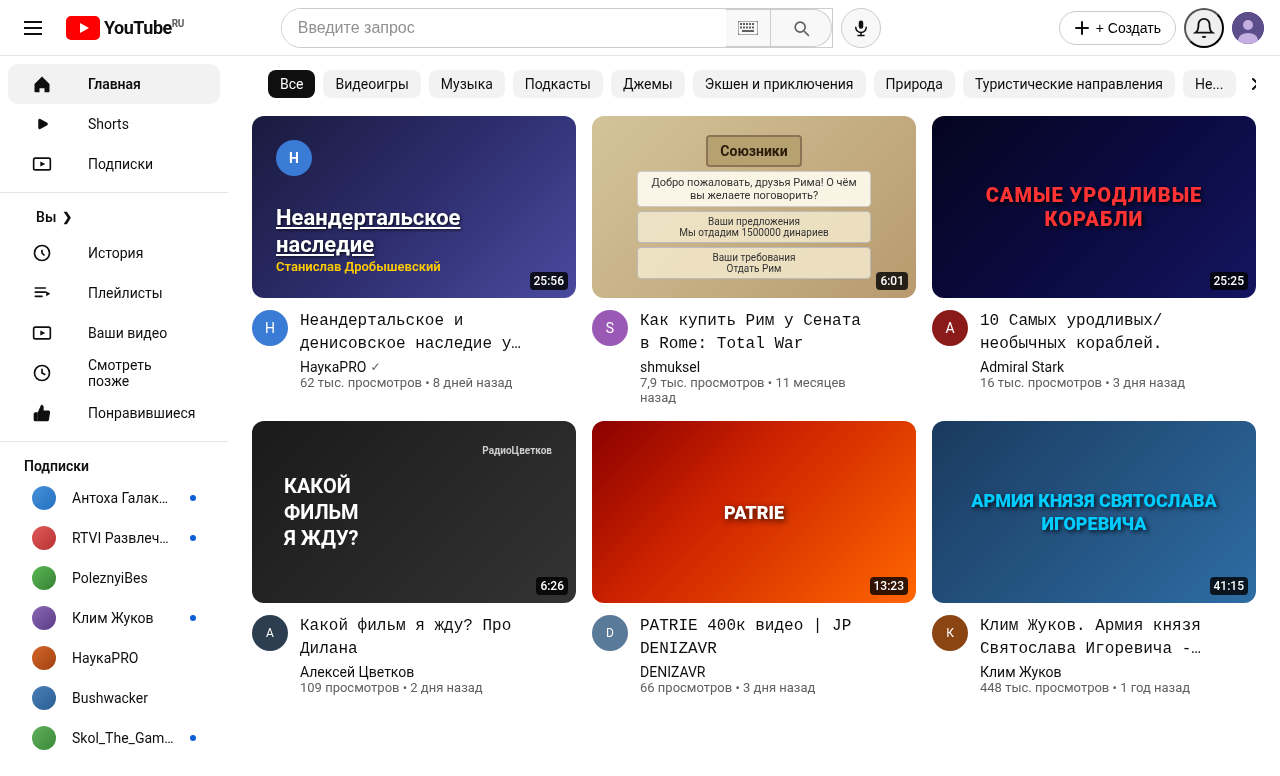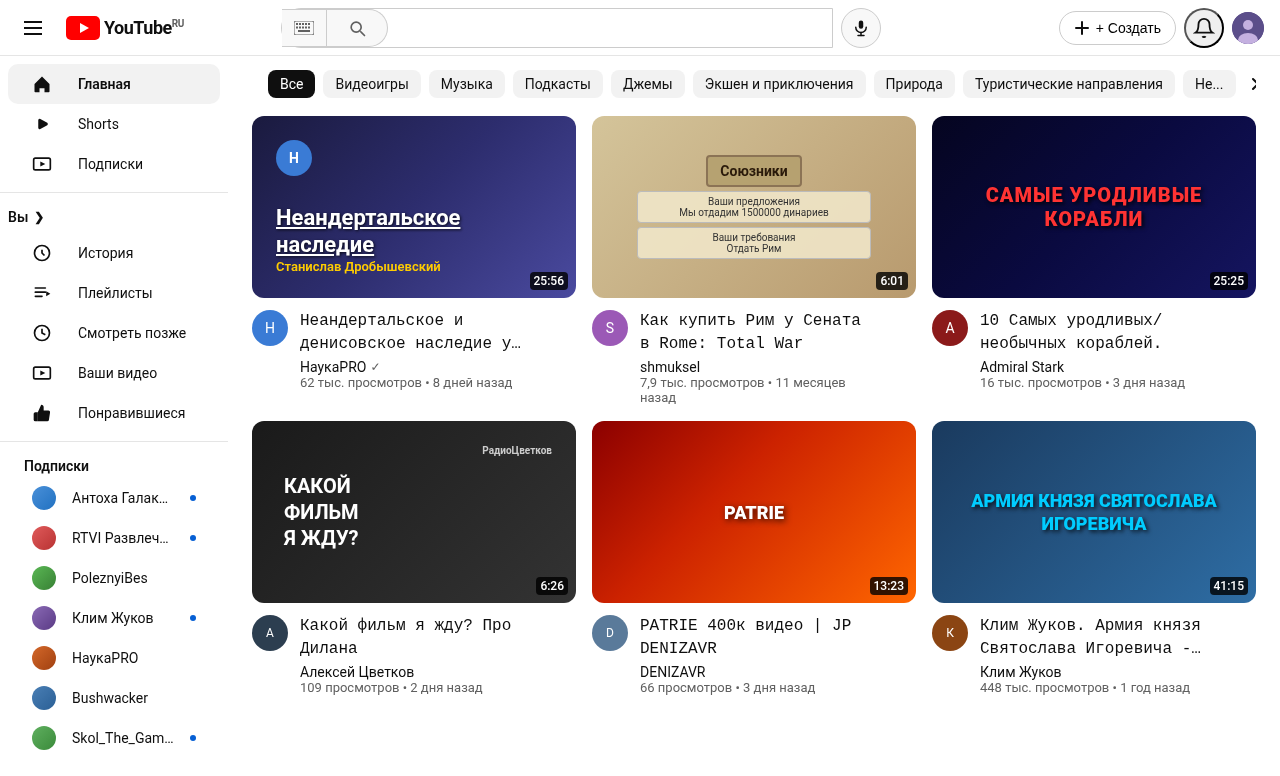--- a/index.html
+++ b/index.html
@@ -28,25 +28,25 @@
     .keyboard-btn { border: 1px solid #ccc; border-left: none; background: #f8f8f8; padding: 8px 12px; cursor: pointer; display: flex; align-items: center; }
     .search-btn { background: #f8f8f8; border: 1px solid #ccc; border-left: none; border-radius: 0 40px 40px 0; padding: 8px 20px; cursor: pointer; display: flex; align-items: center; }
     .mic-btn { background: #f8f8f8; border: 1px solid #ccc; border-radius: 50%; width: 40px; height: 40px; display: flex; align-items: center; justify-content: center; cursor: pointer; }
 
     .header-right { display: flex; align-items: center; gap: 8px; margin-left: auto; }
     .create-btn { display: flex; align-items: center; gap: 6px; padding: 8px 14px; border: 1px solid #ccc; border-radius: 20px; cursor: pointer; background: #fff; font-size: 14px; font-weight: 500; }
     .bell-btn { width: 40px; height: 40px; display: flex; align-items: center; justify-content: center; cursor: pointer; border-radius: 50%; }
     .avatar { width: 32px; height: 32px; border-radius: 50%; background: #5b4e8a; display: flex; align-items: center; justify-content: center; color: #fff; font-size: 14px; font-weight: 500; cursor: pointer; overflow: hidden; }
 
     
-    .sidebar-item { display: flex; align-items: center; gap: 22px; padding: 0 24px; height: 40px; cursor: pointer; border-radius: 10px; margin: 0 8px; }
+    .sidebar-item { display: flex; align-items: center; gap: 32px; padding: 0 24px; height: 40px; cursor: pointer; border-radius: 10px; margin: 0 8px; }
     .sidebar-item.active { background: #f2f2f2; font-weight: 600; }
     .sidebar-item .icon { font-size: 18px; width: 24px; text-align: center; }
     .sidebar-item .label { font-size: 14px; }
-    .sidebar-section { padding: 8px 8px; font-size: 14px; font-weight: 600; margin-top: 8px; display: flex; align-items: center; gap: 6px; cursor: pointer; }
+    .sidebar-section { padding: 8px 36px; font-size: 14px; font-weight: 600; margin-top: 8px; display: flex; align-items: center; gap: 6px; cursor: pointer; }
     .sidebar-divider { height: 1px; background: #e5e5e5; margin: 8px 0; }
     .sidebar-section-title { padding: 8px 24px 4px; font-size: 14px; font-weight: 600; color: #0f0f0f; }
 
     .subscription-item { display: flex; align-items: center; gap: 16px; padding: 0 24px; height: 40px; cursor: pointer; border-radius: 10px; margin: 0 8px; }
     .sub-avatar { width: 24px; height: 24px; border-radius: 50%; background: #aaa; flex-shrink: 0; }
     .sub-dot { width: 6px; height: 6px; border-radius: 50%; background: #065fd4; margin-left: auto; flex-shrink: 0; }
     .sub-name { font-size: 14px; flex: 1; white-space: nowrap; overflow: hidden; text-overflow: ellipsis; }
 
     
     .filter-bar { display: flex; align-items: center; gap: 8px; padding: 12px 0 16px; overflow-x: hidden; position: sticky; top: 0; background: #fff; z-index: 5; }
@@ -108,20 +108,21 @@
           <polygon points="14,7 14,17 23,12" fill="white"></polygon>
         </svg>
         <span class="logo-text">
           <span>YouTube</span><sup class="logo-ru">RU</sup>
         </span>
       </a>
     </div>
 
     <div class="header-center">
       <div class="search-bar">
+        <input class="search-input" type="text" placeholder="Введите запрос" style="">
         <button class="keyboard-btn">
           <svg width="20" height="14" viewBox="0 0 20 14" fill="#606060">
             <rect x="0" y="0" width="20" height="14" rx="2" fill="none" stroke="#606060" stroke-width="1"></rect>
             <rect x="2" y="2" width="2" height="2" fill="#606060"></rect>
             <rect x="5" y="2" width="2" height="2" fill="#606060"></rect>
             <rect x="8" y="2" width="2" height="2" fill="#606060"></rect>
             <rect x="11" y="2" width="2" height="2" fill="#606060"></rect>
             <rect x="14" y="2" width="2" height="2" fill="#606060"></rect>
             <rect x="2" y="5.5" width="2" height="2" fill="#606060"></rect>
             <rect x="5" y="5.5" width="2" height="2" fill="#606060"></rect>
@@ -224,34 +225,34 @@
               <rect x="3" y="10" width="14" height="2" rx="1"></rect>
               <rect x="3" y="15" width="10" height="2" rx="1"></rect>
               <polygon points="17,10 22,13 17,16" fill="#0f0f0f"></polygon>
             </svg>
         </span>
         <span class="label">Плейлисты</span>
       </div>
       <div class="sidebar-item">
         <span class="icon">
           <svg width="20" height="20" viewBox="0 0 24 24" fill="none" stroke="#0f0f0f" stroke-width="2">
+              <rect x="2" y="5" width="20" height="14" rx="2"></rect>
+              <polygon points="10,9 10,15 16,12" fill="#0f0f0f" stroke="none"></polygon>
+            </svg>
+        </span>
+        <span class="label">Ваши видео</span>
+      </div>
+      <div class="sidebar-item">
+        <span class="icon">
+          <svg width="20" height="20" viewBox="0 0 24 24" fill="none" stroke="#0f0f0f" stroke-width="2">
               <circle cx="12" cy="12" r="9"></circle>
               <path d="M12 7v5l4 2"></path>
             </svg>
         </span>
         <span class="label">Смотреть позже</span>
-      </div>
-      <div class="sidebar-item">
-        <span class="icon">
-          <svg width="20" height="20" viewBox="0 0 24 24" fill="none" stroke="#0f0f0f" stroke-width="2">
-              <rect x="2" y="5" width="20" height="14" rx="2"></rect>
-              <polygon points="10,9 10,15 16,12" fill="#0f0f0f" stroke="none"></polygon>
-            </svg>
-        </span>
-        <span class="label">Ваши видео</span>
       </div>
       <div class="sidebar-item">
         <span class="icon">
           <svg width="20" height="20" viewBox="0 0 24 24" fill="#0f0f0f">
               <path d="M14 9V5a3 3 0 0 0-3-3l-4 9v11h11.28a2 2 0 0 0 2-1.7l1.38-9a2 2 0 0 0-2-2.3H14z"></path>
               <path d="M7 22H4a2 2 0 0 1-2-2v-7a2 2 0 0 1 2-2h3" fill="#0f0f0f"></path>
             </svg>
         </span>
         <span class="label">Понравившиеся</span>
       </div>
@@ -341,20 +342,21 @@
             </div>
             <div class="video-menu">⋮</div>
           </div>
         </div>
 
         <div class="video-card">
           <div class="video-thumbnail thumb-2" style="background: linear-gradient(135deg, #d4c49a 0%, #b89a6e 100%);">
             <div class="thumb-text">
               <div style="width:100%;height:100%;display:flex;flex-direction:column;align-items:center;justify-content:center;gap:4px;">
                 <div style="background:rgba(180,160,110,0.9);border:2px solid #8b7355;border-radius:4px;padding:6px 12px;color:#2a1a0a;font-size:14px;font-weight:700;text-align:center;">Союзники</div>
+                <div style="background:rgba(255,252,240,0.9);border:1px solid #ccc;border-radius:4px;padding:4px 8px;color:#333;font-size:11px;text-align:center;width:80%;">Добро пожаловать, друзья Рима! О чём вы желаете поговорить?</div>
                 <div style="background:rgba(240,230,200,0.9);border:1px solid #bbb;border-radius:4px;padding:4px 8px;color:#333;font-size:10px;text-align:center;width:80%;">Ваши предложения<br>Мы отдадим 1500000 динариев</div>
                 <div style="background:rgba(240,230,200,0.9);border:1px solid #bbb;border-radius:4px;padding:4px 8px;color:#333;font-size:10px;text-align:center;width:80%;">Ваши требования<br>Отдать Рим</div>
               </div>
             </div>
             <span class="video-duration">6:01</span>
           </div>
           <div class="video-info">
             <div class="channel-avatar ch-av-2" style="background:#9b59b6;">S</div>
             <div class="video-details">
               <div class="video-title">Как купить Рим у Сената в Rome: Total War</div>

